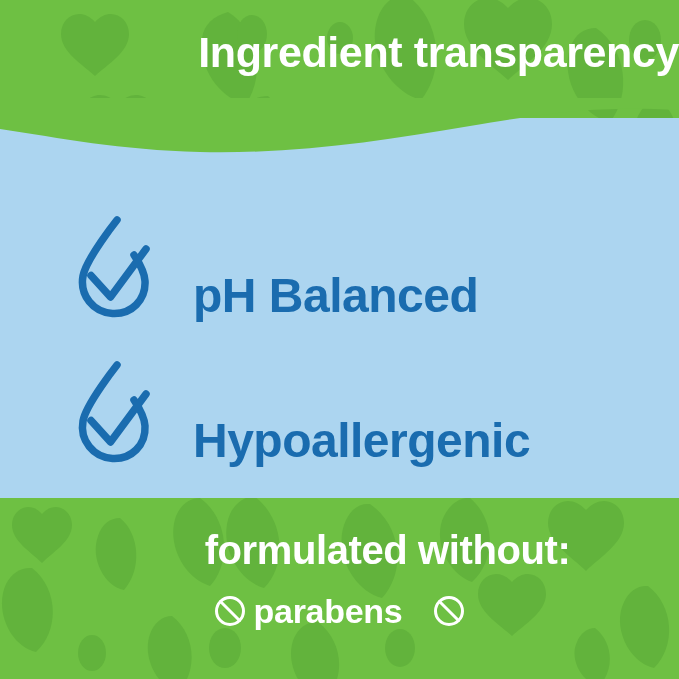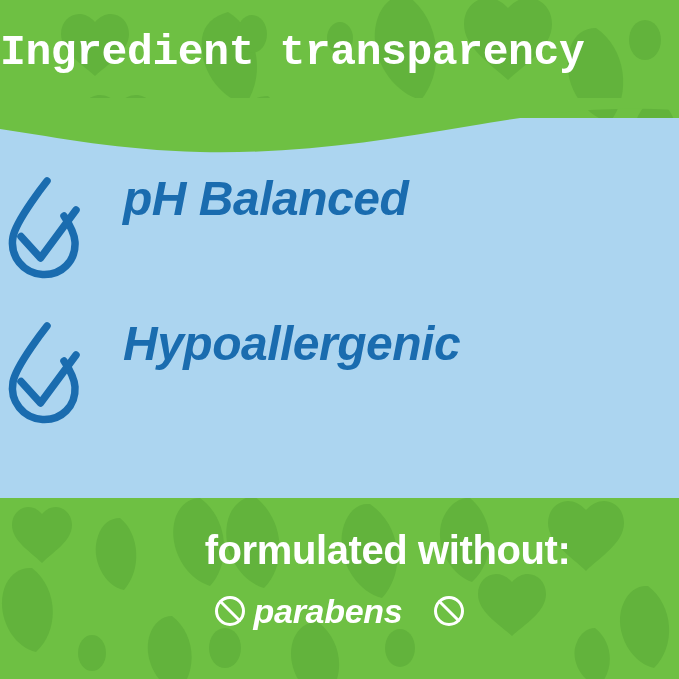--- a/index.html
+++ b/index.html
@@ -59,43 +59,42 @@
     height: 100%;
     display: block;
   }
 
   
   .header-title {
     position: absolute;
     top: 31px;
     left: 0;
     width: 679px;
-    text-align: left;
+    text-align: right;
     color: #FFFFFF;
     font-size: 43px;
     font-weight: bold;
     letter-spacing: -0.4px;
     line-height: 1;
     white-space: nowrap;
-    font-family: Liberation Mono, monospace;
   }
 
   
   .claims {
     position: absolute;
     top: 175px;
     left: 0;
     width: 679px;
   }
   .claim-row {
     display: flex;
-    align-items: flex-start;
+    align-items: flex-end;
     height: 145px;
+    padding-left: 70px;
     box-sizing: border-box;
-    font-style: italic;
   }
   .claim-icon {
     width: 88px;
     height: 106px;
     flex: 0 0 auto;
   }
   .claim-icon svg { display: block; width: 100%; height: 100%; }
   .claim-label {
     margin-left: 35px;
     color: #1A6CAF;
@@ -142,21 +141,20 @@
     flex: 0 0 auto;
   }
   .no-icon svg { display: block; width: 100%; height: 100%; }
   .excluded-label {
     color: #FFFFFF;
     font-size: 34px;
     font-weight: bold;
     letter-spacing: -0.3px;
     line-height: 1;
     white-space: nowrap;
-    font-style: italic;
   }
 </style>
 </head>
 <body>
 
 <div id="infographic">
 
   <div class="band band-top">
     <svg class="pattern-svg" viewBox="0 0 679 160" preserveAspectRatio="none">
       <g fill="#62B33C">

